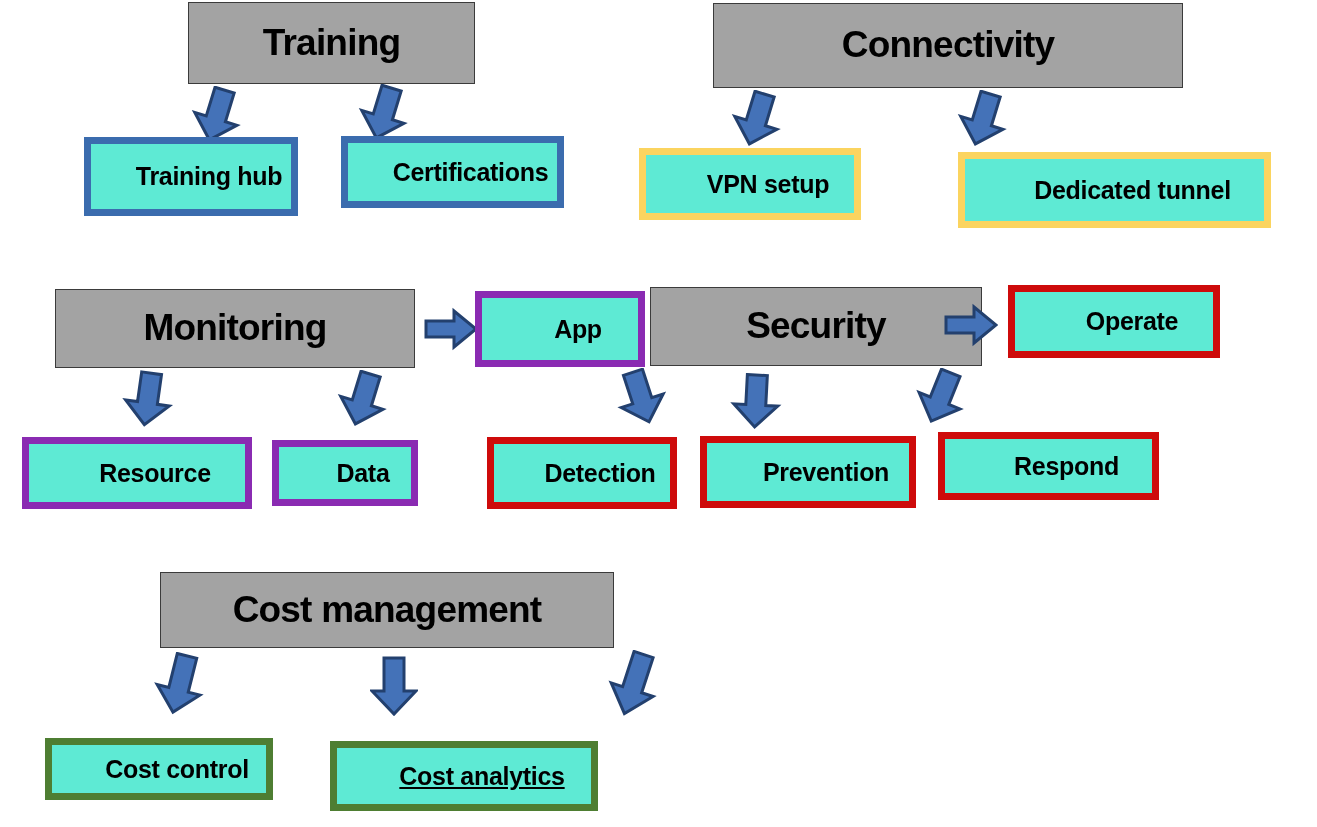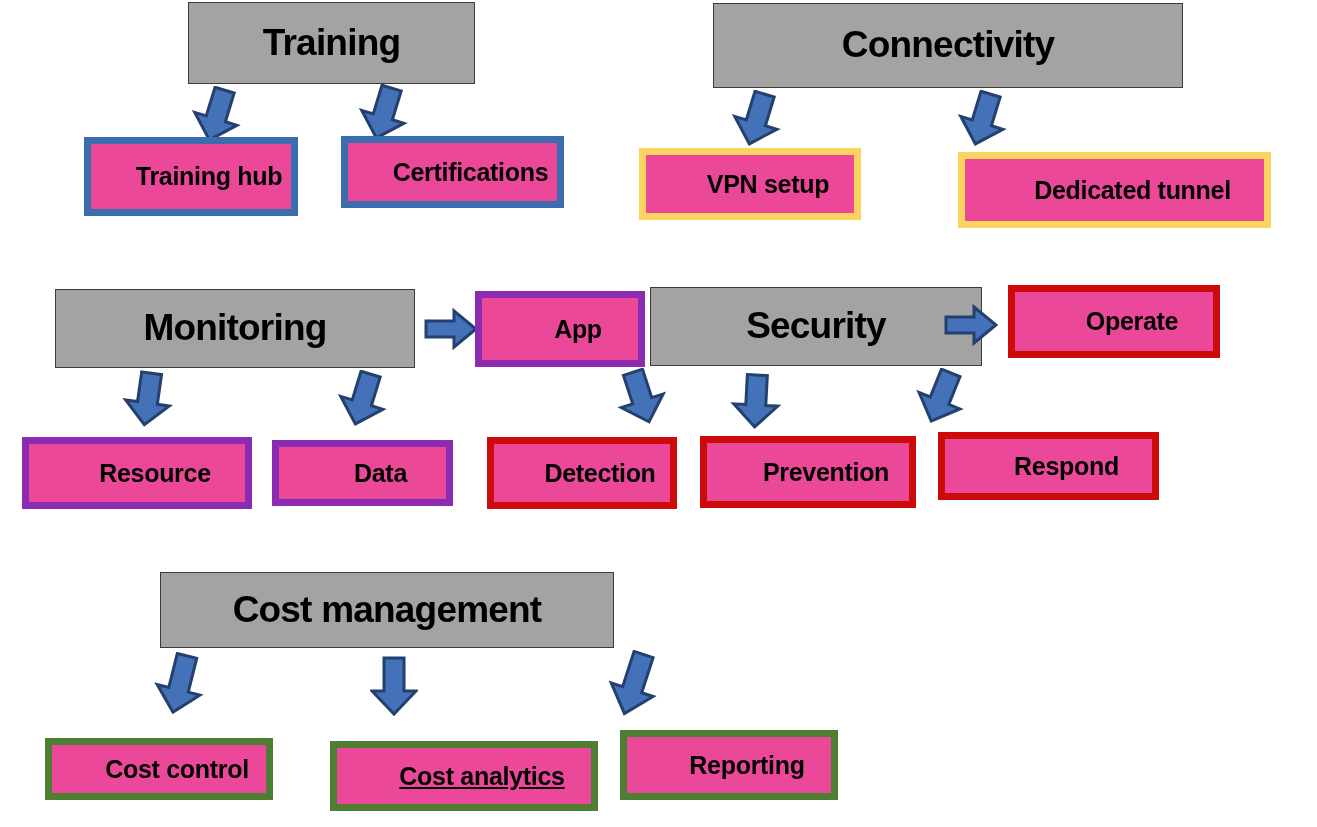--- a/index.html
+++ b/index.html
@@ -29,21 +29,21 @@
   }
   
   .node.header {
     background: #a3a3a3;
     border: 1px solid #3b3b3b;
     font-size: 37px;
     letter-spacing: -0.8px;
   }
   
   .node.leaf {
-    background: #ec4899;
+    background: #5eead4;
     font-size: 25px;
     padding-left: 36px;
   }
   .bd-blue   { border: 7px solid #3B6CAE; }
   .bd-yellow { border: 7px solid #FBD45F; }
   .bd-purple { border: 7px solid #8A2BB2; }
   .bd-red    { border: 7px solid #CE0B0B; }
   .bd-green  { border: 7px solid #4E7E32; }
 
   
@@ -147,21 +147,21 @@
       <g transform="rotate(17 28 29)">
         <path class="body" d="M18 3 L38 3 L38 33 L50 33 L28 55 L6 33 L18 33 Z"></path>
       </g>
     </svg>
   </div>
 
   <div class="node leaf bd-purple" style="left:22px; top:437px; width:230px; height:72px;">
     <span>Resource</span>
   </div>
 
-  <div class="node leaf bd-purple" style="left:272px; top:440px; width:181px; height:66px;">
+  <div class="node leaf bd-purple" style="left:272px; top:440px; width:146px; height:66px;">
     <span>Data</span>
   </div>
 
   <div class="node header" style="left:650px; top:287px; width:332px; height:79px;">
     <span>Security</span>
   </div>
 
   <div class="arrow" style="left:944px; top:303px;">
     <svg width="54" height="44" viewBox="0 0 54 44">
       <path class="body" d="M2 14 L30 14 L30 4 L52 22 L30 40 L30 30 L2 30 Z"></path>
@@ -235,17 +235,14 @@
   </div>
 
   <div class="node leaf bd-green" style="left:45px; top:738px; width:228px; height:62px;">
     <span>Cost control</span>
   </div>
 
   <div class="node leaf bd-green" style="left:330px; top:741px; width:268px; height:70px;text-decoration:underline;">
     <span>Cost analytics</span>
   </div>
 
-  <div class="node leaf bd-green" style="left:620px; top:730px; width:218px; height:70px;">
-    <span>Reporting</span>
-  </div>
 
 </div>
 
 </body></html>

